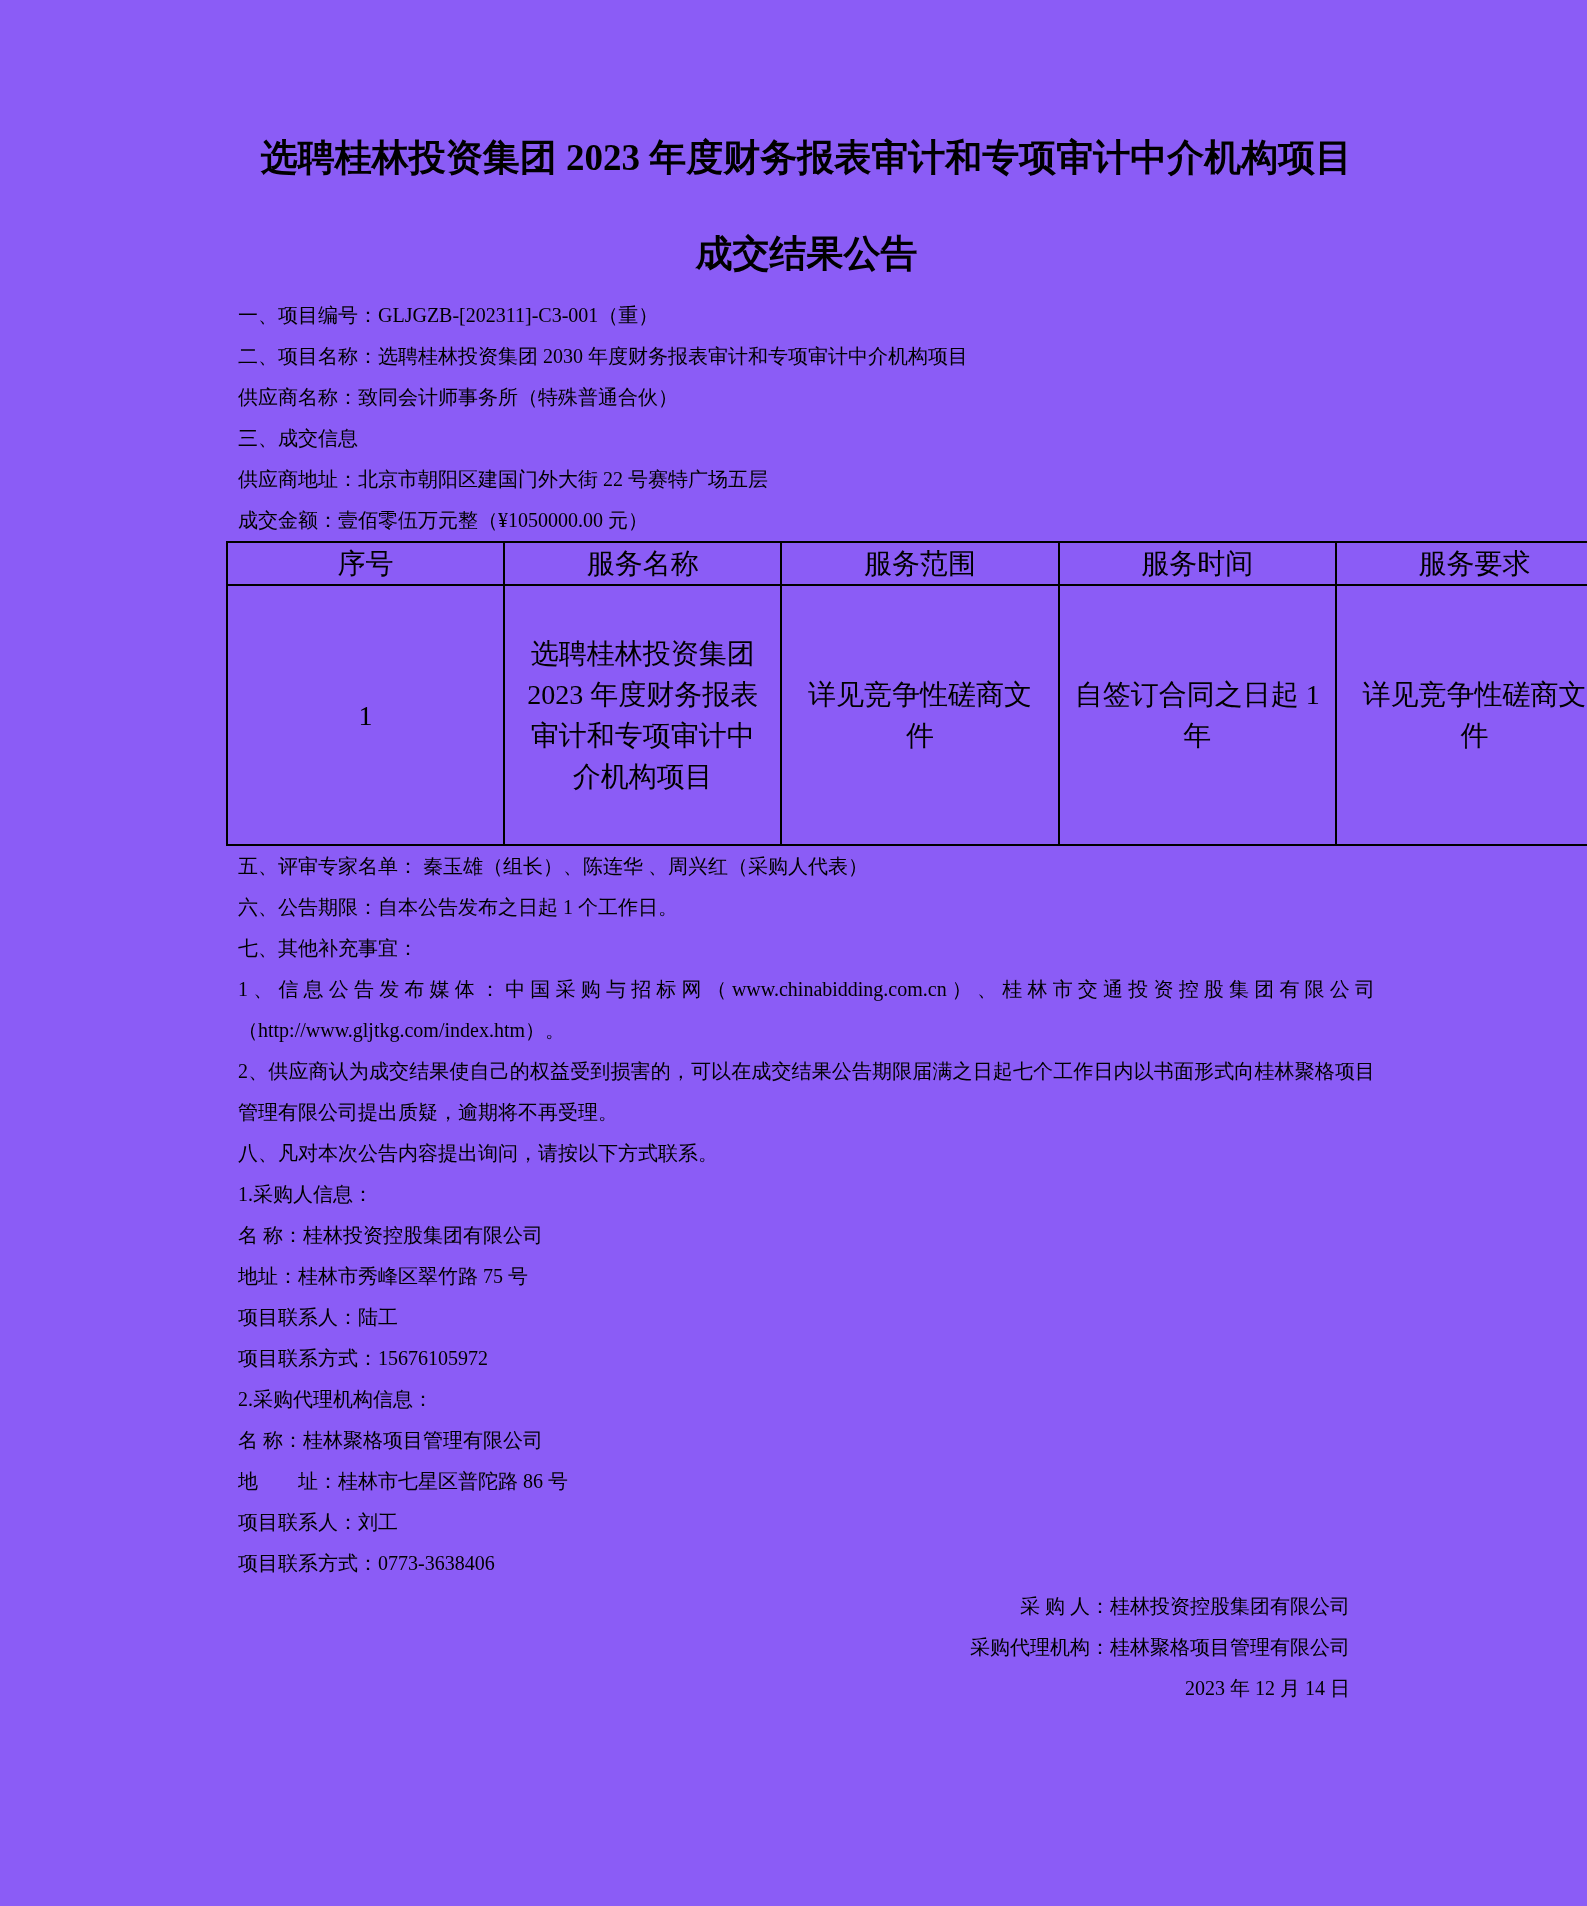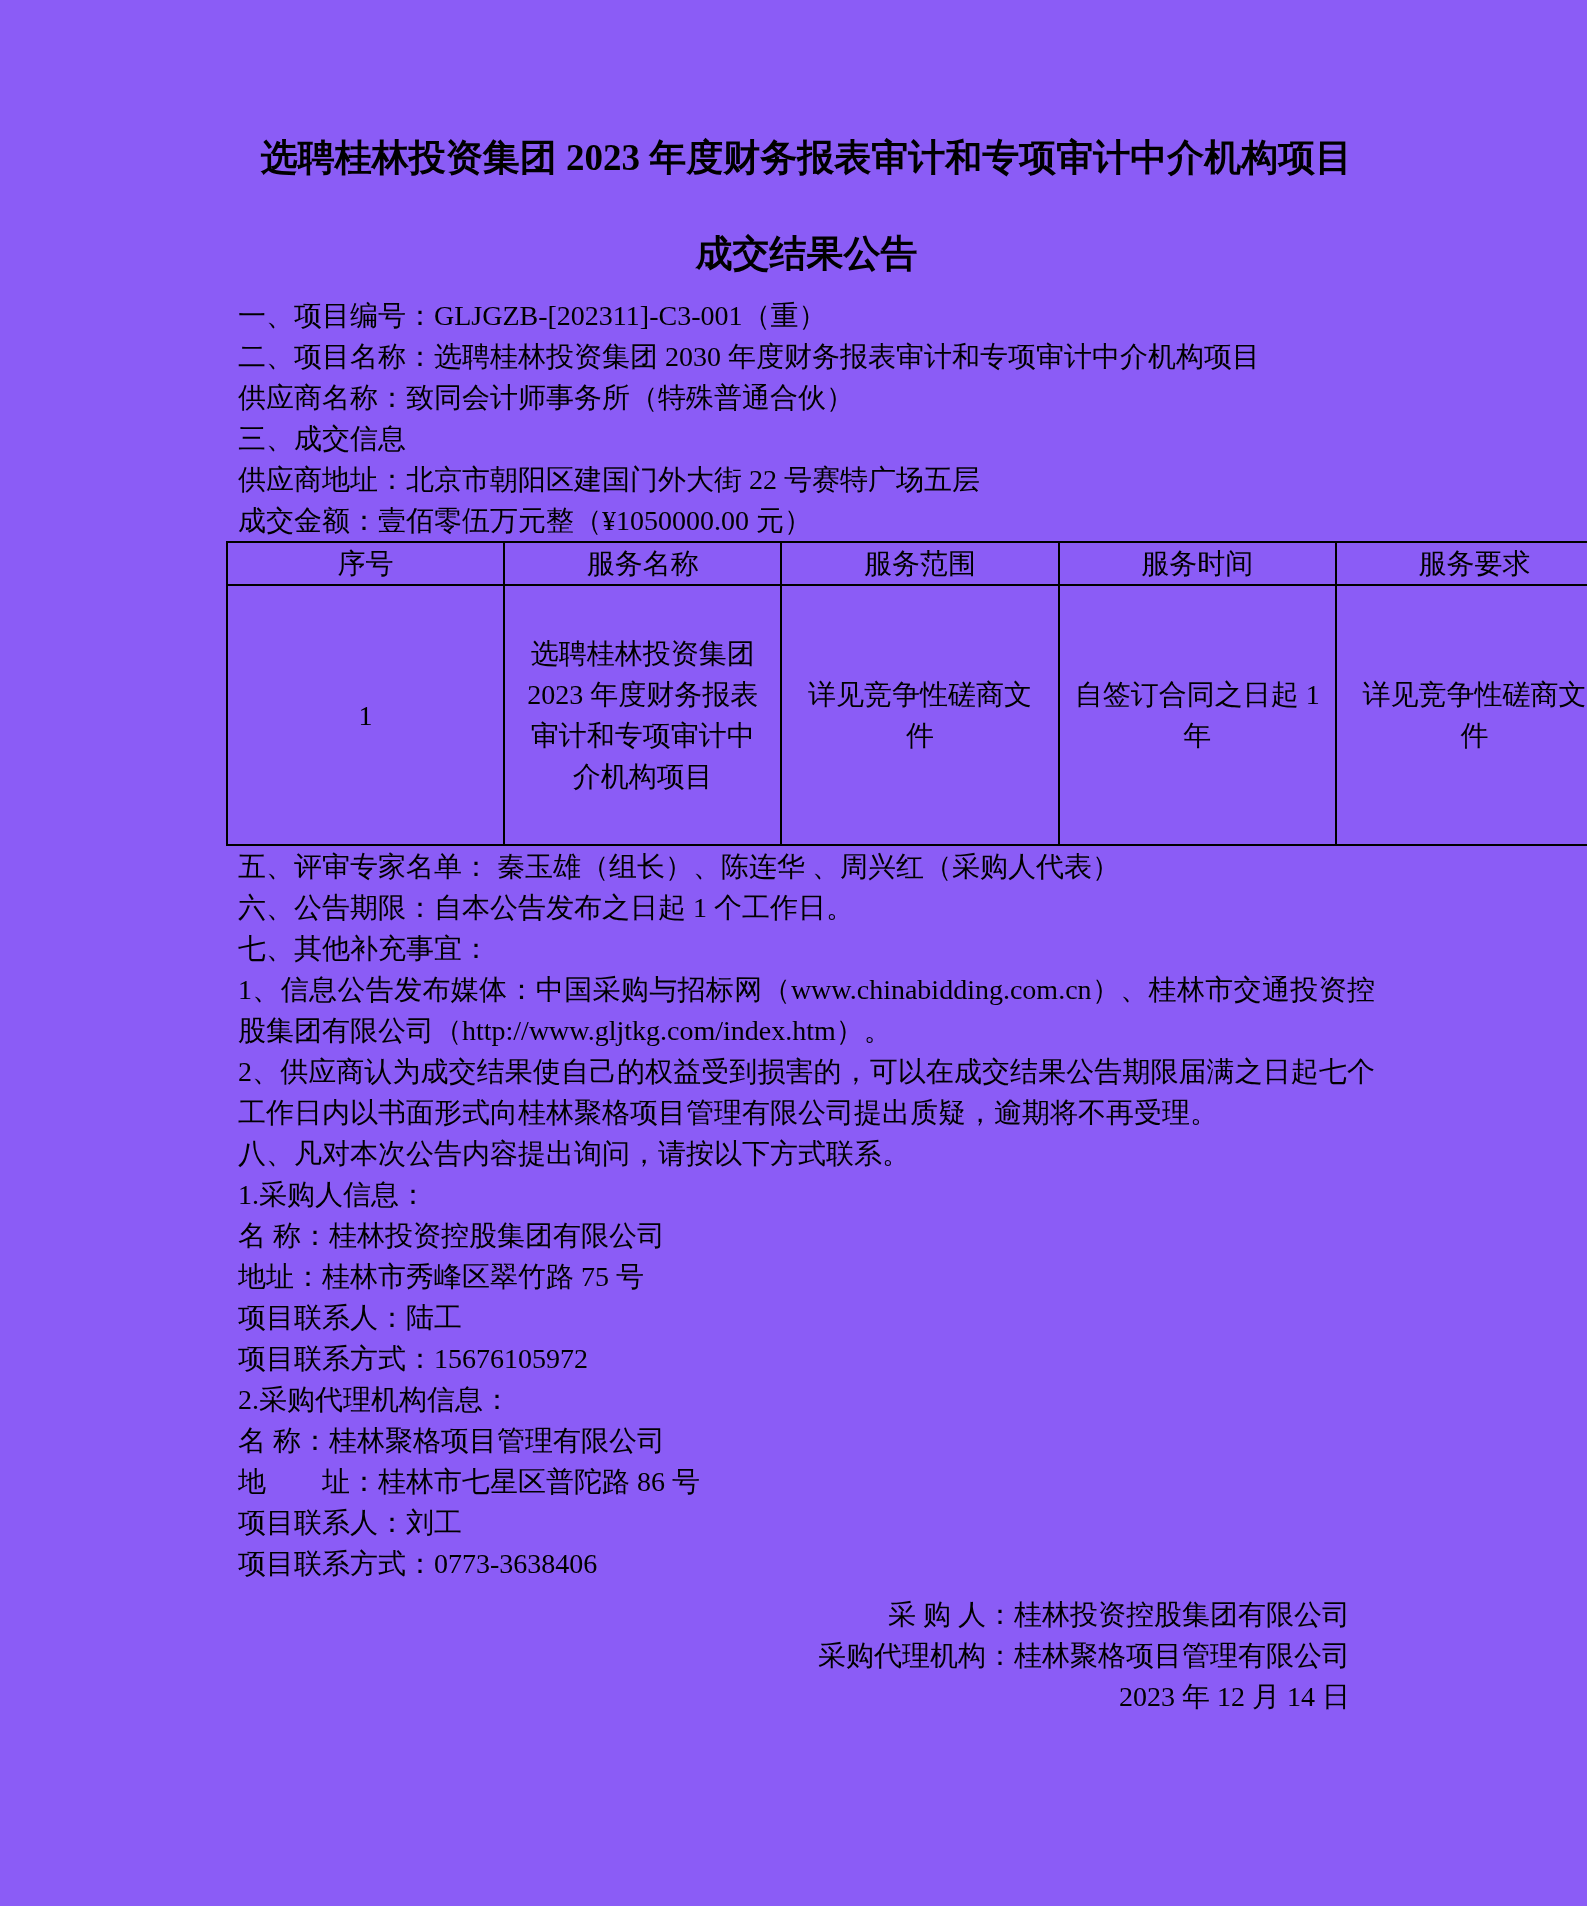--- a/index.html
+++ b/index.html
@@ -17,21 +17,21 @@
   .title {
     font-size: 37px;
     font-weight: bold;
     text-align: center;
     line-height: 52px;
     margin: 0;
   }
   .title1 { padding-top: 132px; }
   .title2 { padding-top: 44px; }
   .para {
-    font-size: 28px;
+    font-size: 20px;
     line-height: 41px;
     margin: 0;
   }
   .body-start { margin-top: 15px; }
   .just { text-align: justify; }
   table.items {
     border-collapse: collapse;
     table-layout: fixed;
     width: 1388px;
     margin-left: -12px;
@@ -42,21 +42,21 @@
     font-size: 28px;
     text-align: center;
     vertical-align: middle;
     padding: 0 14px;
     line-height: 41px;
     overflow: hidden;
   }
   table.items thead th { height: 41px; }
   table.items tbody td { height: 258px; }
   .footer-block {
-    margin-top: 10px;
+    margin-top: 2px;
     text-align: right;
     padding-right: 25px;
   }
   .footer-block .para { line-height: 41px; }
 </style>
 </head>
 <body>
 
 <div class="page">
 

